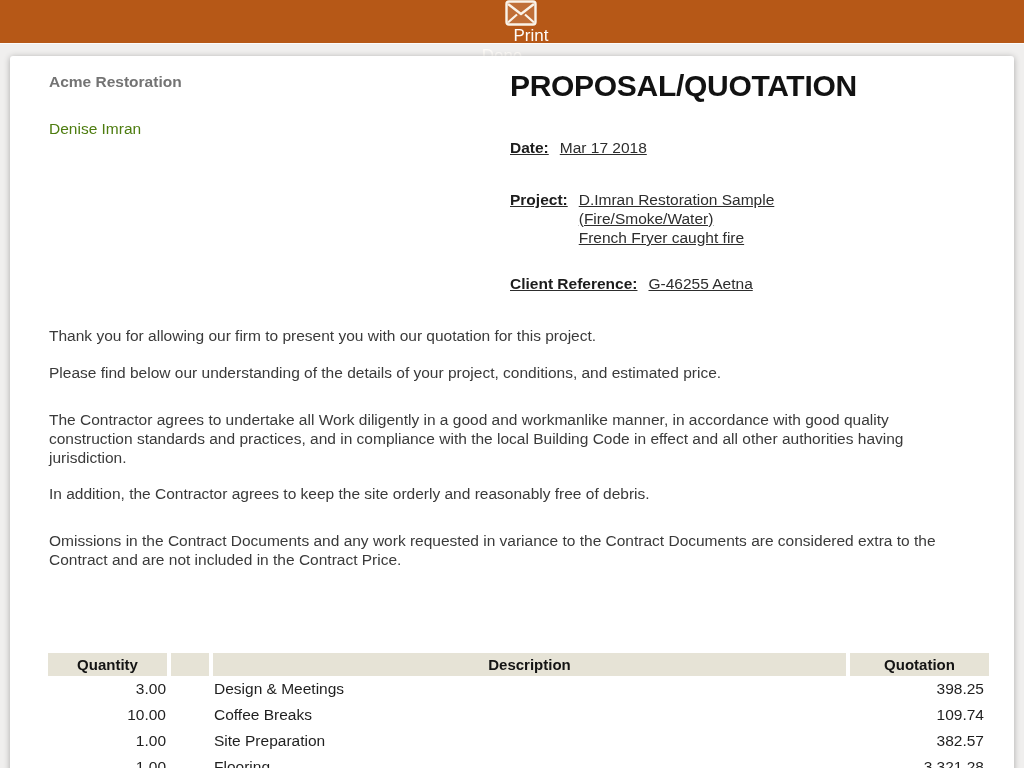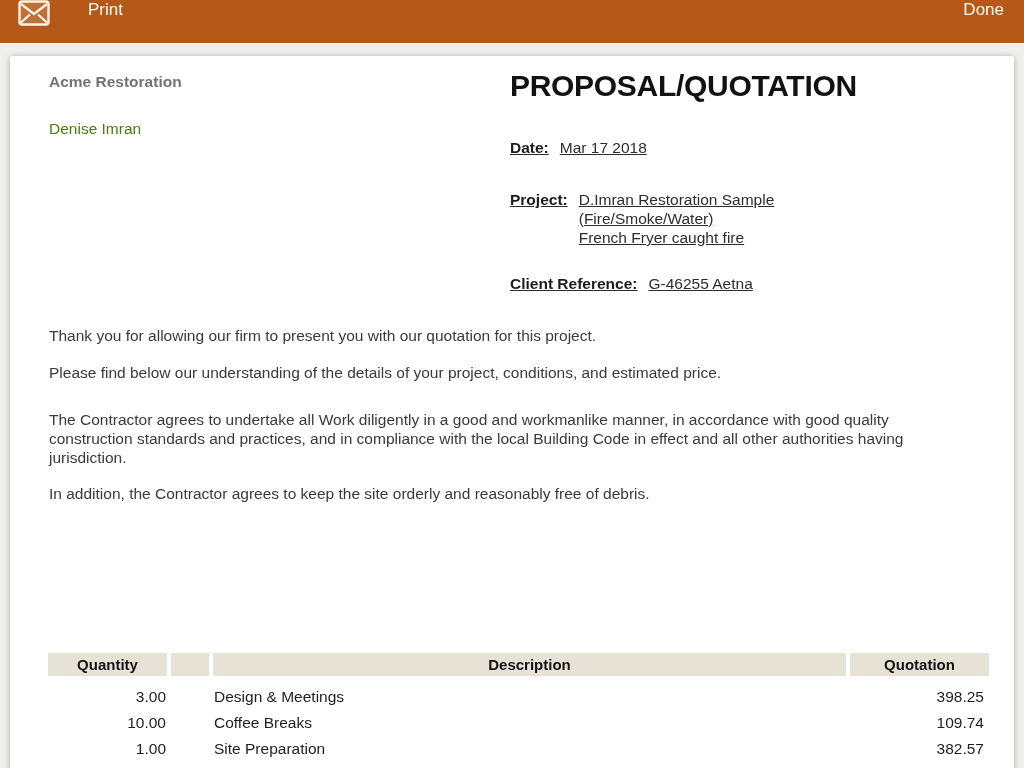--- a/index.html
+++ b/index.html
@@ -11,22 +11,23 @@
   }
   :root {
     --toolbar-bg: #B65817;
     --table-header-bg: #E6E3D6;
   }
   
   .toolbar {
     position: absolute; left: 0; top: 0;
     width: 1024px; height: 44px;
     background: var(--toolbar-bg);
-    display: flex; 
+    display: flex; align-items: center;
     border-bottom: 1px solid #fbfbfb;
+    flex-direction: column;
   }
   .mail-btn {
     margin-left: 18px;
     width: 32px; height: 26px;
     display: flex; align-items: center; justify-content: center;
     cursor: pointer;
   }
   .toolbar-print {
     margin-left: 38px;
     color: #FDFBF8;
@@ -94,21 +95,21 @@
   .qt-head {
     background: var(--table-header-bg);
     height: 23px;
     display: flex; align-items: center; justify-content: center;
     font-weight: bold; font-size: 15px; color: #141414;
   }
   .qt-cell {
     height: 26px;
     display: flex; align-items: center;
   }
-  .qt-cell.first-row { margin-top: 8px; }
+  .qt-cell.first-row { margin-top: 0; }
   .qt-qty  { justify-content: flex-end; padding-right: 1px; }
   .qt-desc { justify-content: flex-start; padding-left: 1px; }
   .qt-quo  { justify-content: flex-end; padding-right: 5px; }
 </style>
 </head>
 <body>
 
 <div class="toolbar">
   <div class="mail-btn">
     <svg width="32" height="26" viewBox="0 0 32 26">
@@ -146,20 +147,21 @@
   <div class="meta-row meta-client">
     <span class="lbl">Client Reference:</span>
     <span>G-46255 Aetna</span>
   </div>
 
   <div class="paragraphs">
     <p>Thank you for allowing our firm to present you with our quotation for this project.</p>
     <p>Please find below our understanding of the details of your project, conditions, and estimated price.</p>
     <p>The Contractor agrees to undertake all Work diligently in a good and workmanlike manner, in accordance with good quality construction standards and practices, and in compliance with the local Building Code in effect and all other authorities having jurisdiction.</p>
     <p>In addition, the Contractor agrees to keep the site orderly and reasonably free of debris.</p>
+    <p>Omissions in the Contract Documents and any work requested in variance to the Contract Documents are considered extra to the Contract and are not included in the Contract Price.</p>
   </div>
 
   <div class="quote-table">
 
     <div class="qt-head">Quantity</div>
     <div class="qt-head"></div>
     <div class="qt-head">Description</div>
     <div class="qt-head">Quotation</div>
 
     <div class="qt-cell qt-qty first-row">3.00</div>

